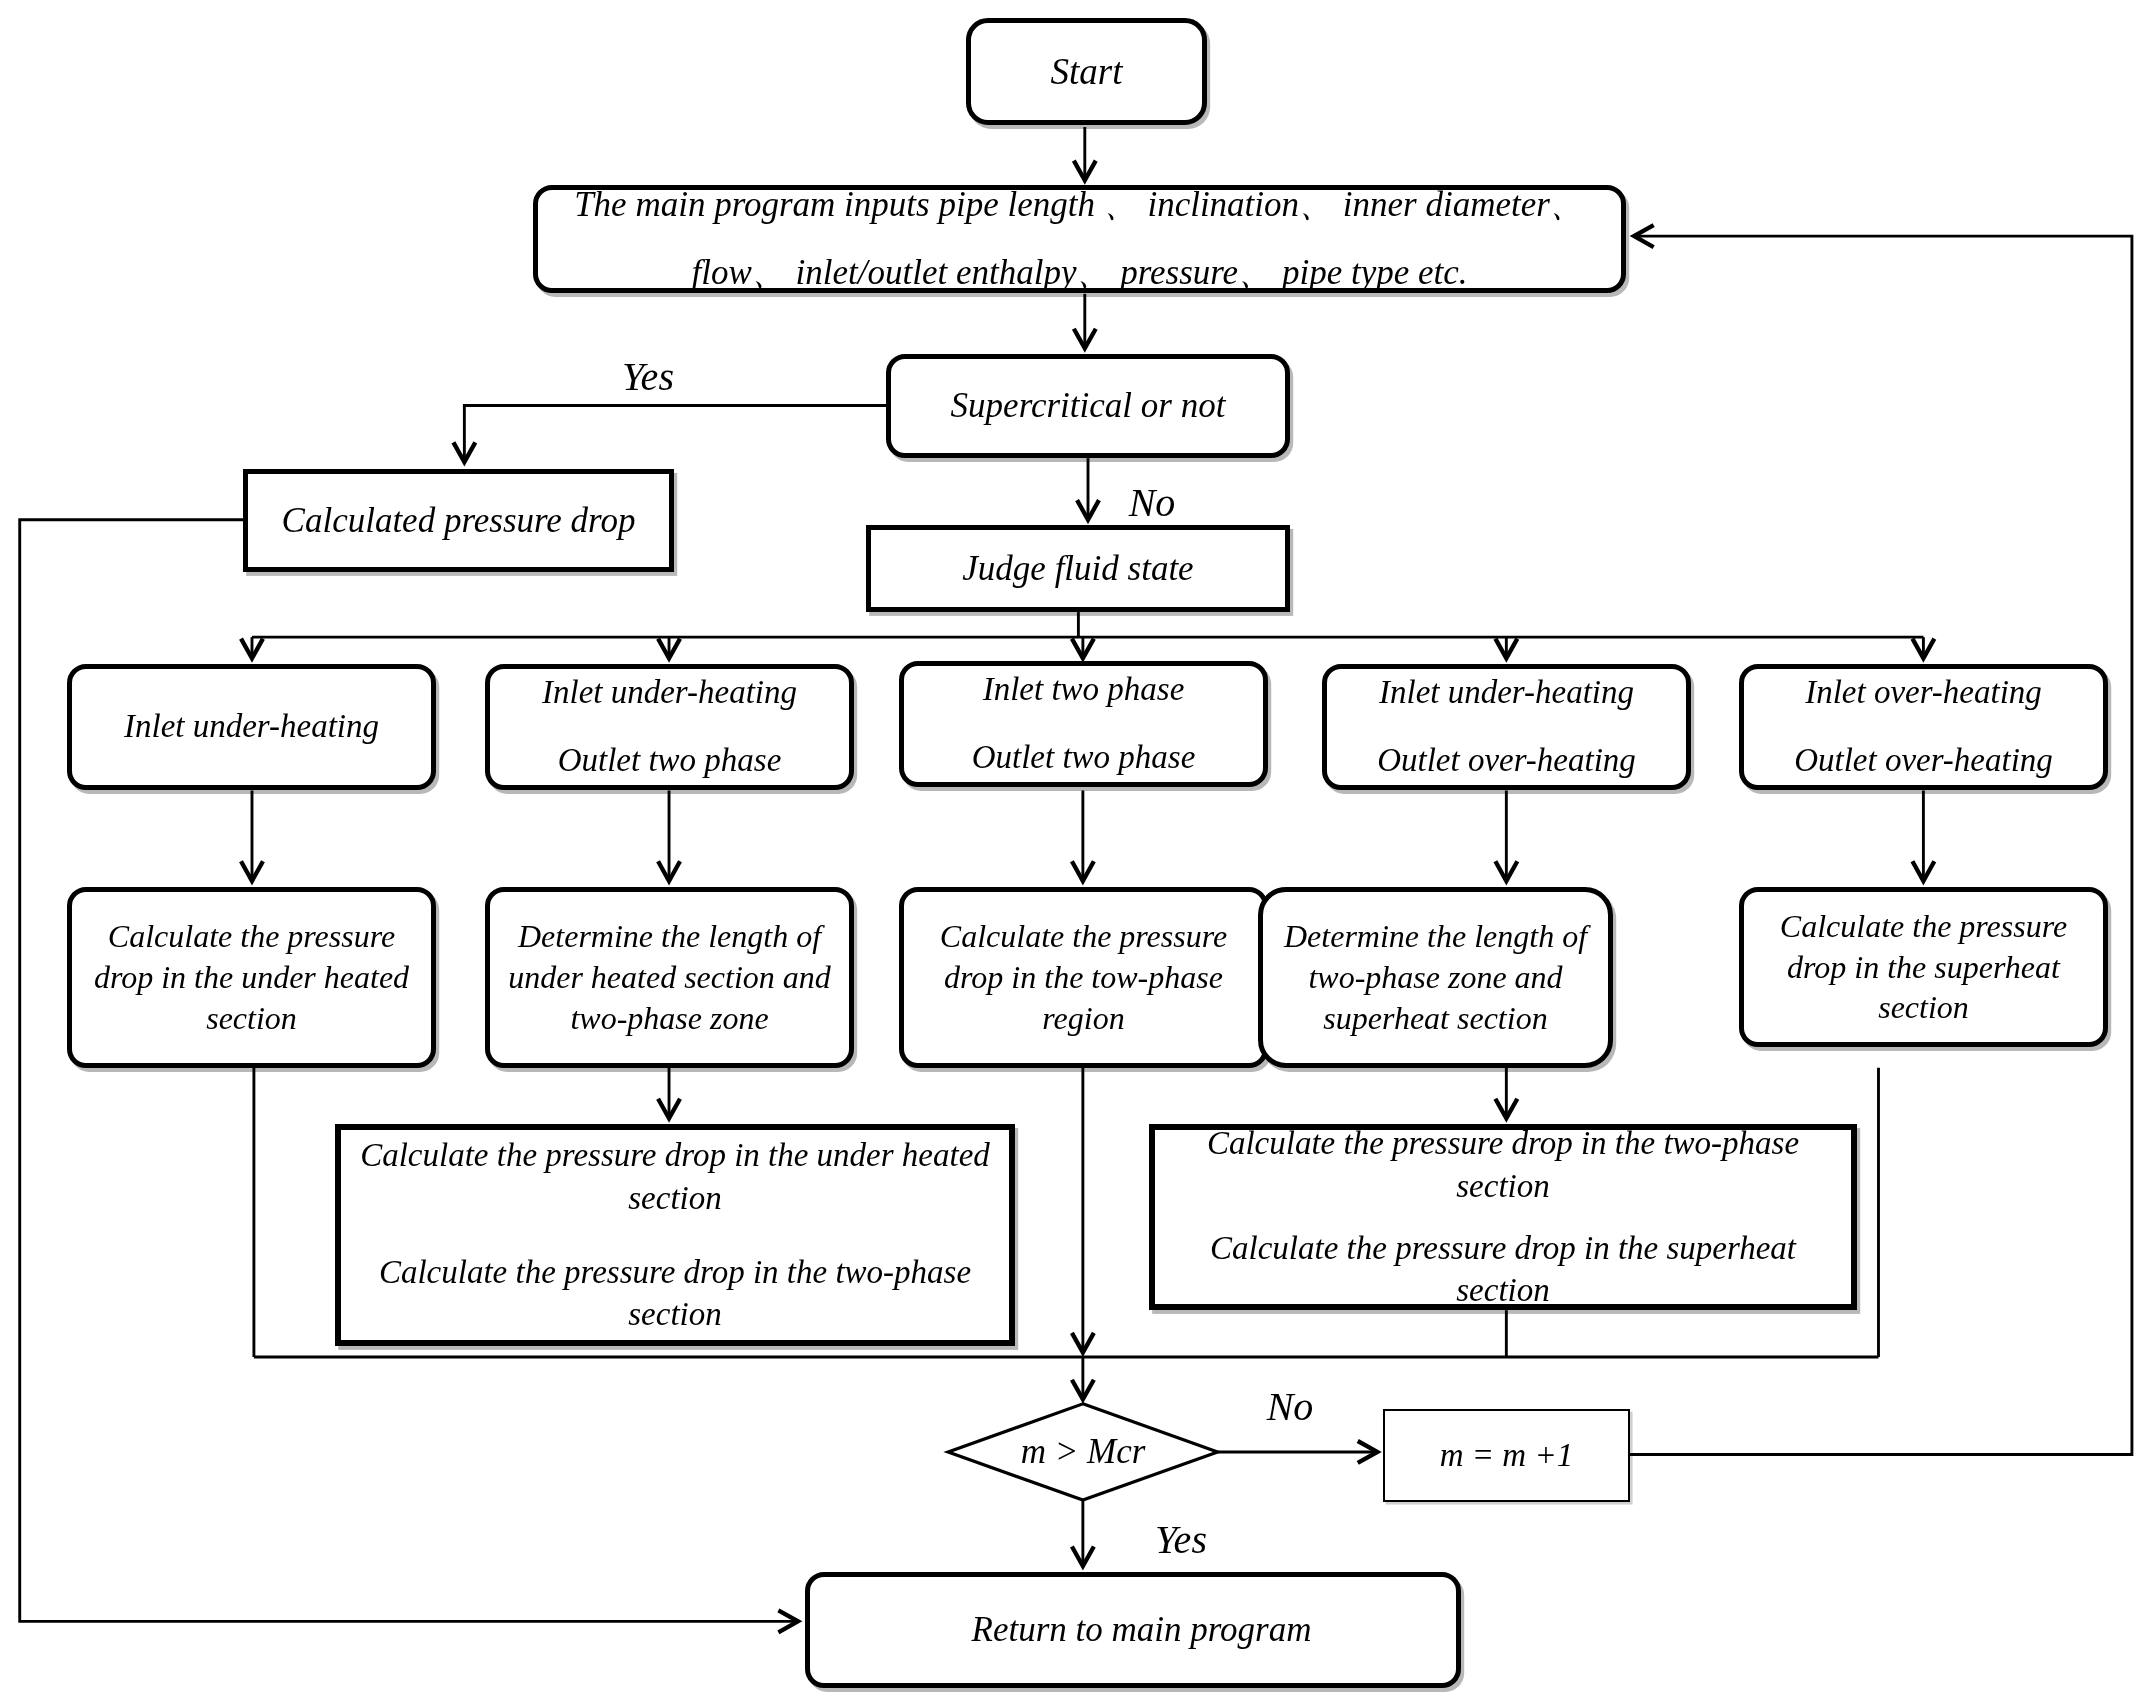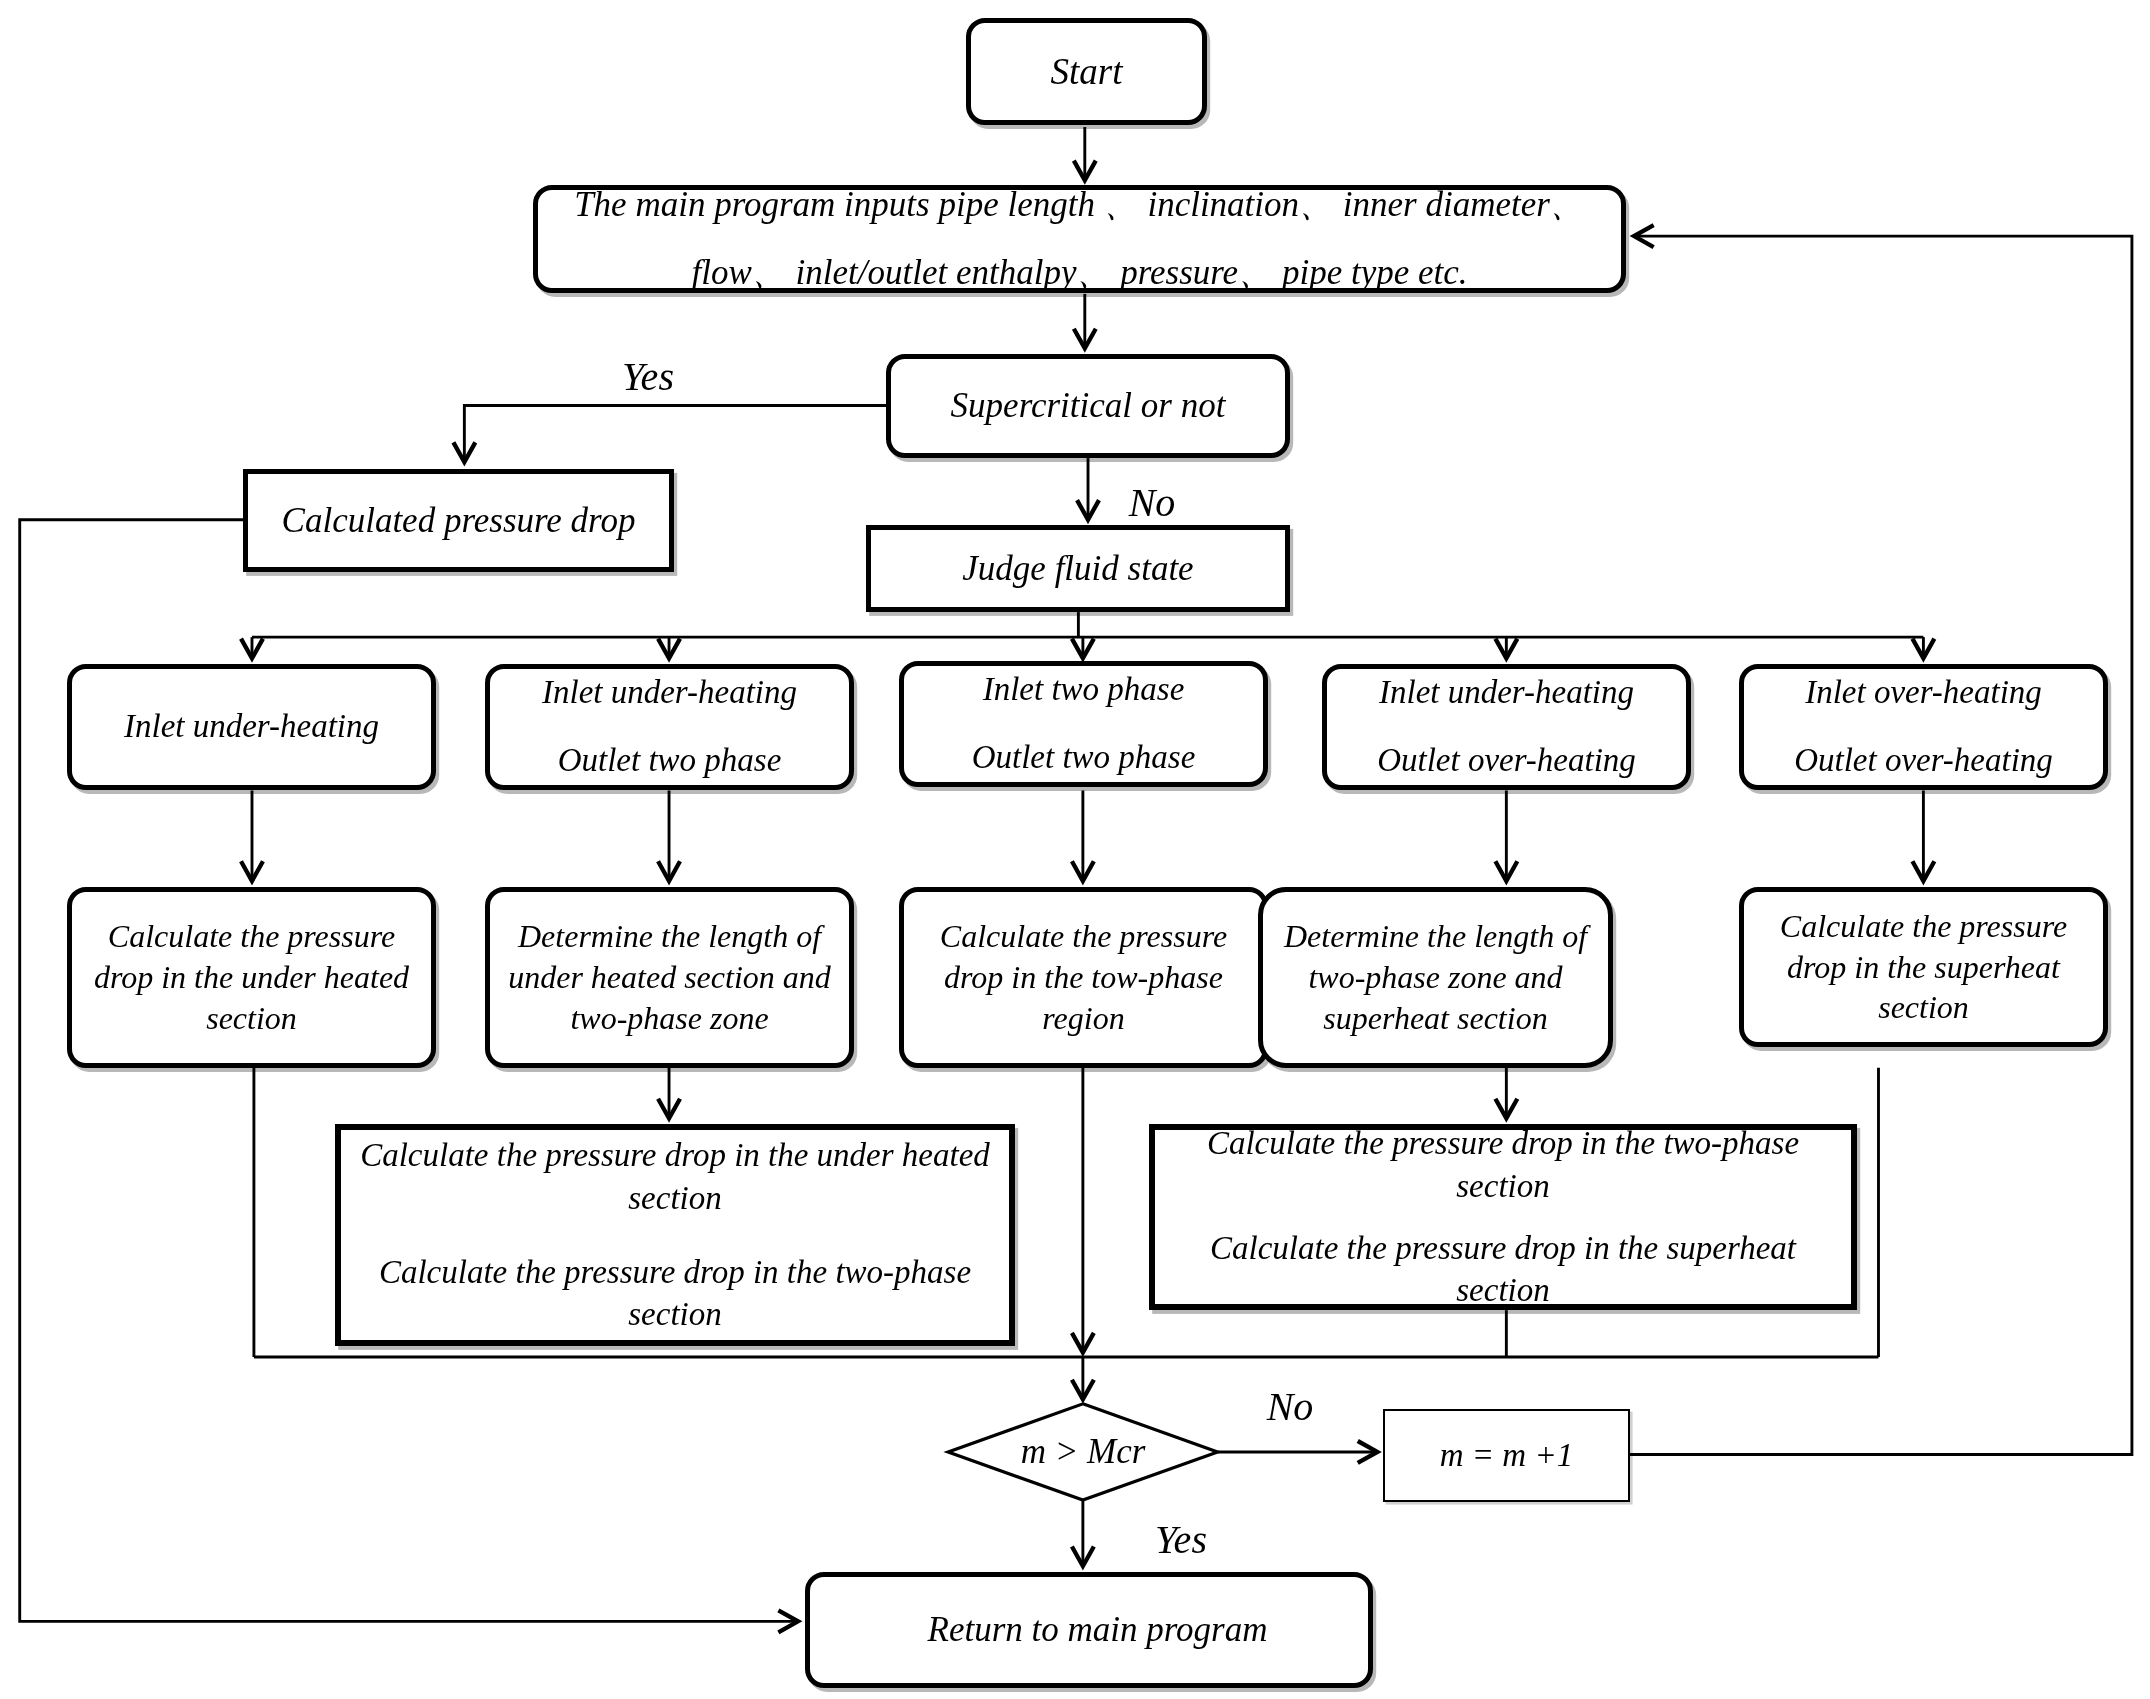--- a/index.html
+++ b/index.html
@@ -105,21 +105,21 @@
       <path d="M1897 2263 H2146" marker-end="url(#arr)"></path>
 
       <path d="M2510 2267 H3322 V368 H2546" marker-end="url(#arr)"></path>
 
       <path d="M1687 2338 V2441" marker-end="url(#arr)"></path>
 
       <path d="M378 810 H30 V2527 H1243" marker-end="url(#arr)"></path>
     </g>
   </svg>
 
-  <div class="node rounded" style="left:966px; top:18px; width:241px; height:107px; font-size:37px;">
+  <div class="node rounded" style="left:966px; top:18px; width:241px; height:107px; font-size:37px;border-radius:22px;">
     <span>Start</span>
   </div>
 
   <div class="node rounded main-text" style="left:533px; top:185px; width:1093px; height:108px;">
     <span>The main program inputs pipe length 、 inclination、 inner diameter、</span>
     <span>flow、 inlet/outlet  enthalpy、 pressure、 pipe type  etc.</span>
   </div>
 
   <div class="node rounded" style="left:886px; top:354px; width:404px; height:104px; font-size:35px;">
     <span>Supercritical or not</span>
@@ -195,18 +195,18 @@
   </div>
 
   <div class="node thin" style="left:1383px; top:1409px; width:247px; height:93px; font-size:33px;">
     <span>m = m +1</span>
   </div>
 
   <div class="label" style="left:1133px; top:1510px; width:96px; height:58px;">
     <span>Yes</span>
   </div>
 
-  <div class="node rounded" style="left:805px; top:1572px; width:568px; height:116px; font-size:35px;padding-left:17px;">
+  <div class="node rounded" style="left:805px; top:1572px; width:656px; height:116px; font-size:35px;padding-left:17px;">
     <span>Return to main program</span>
   </div>
 
 </div>
 
 
 </body></html>

